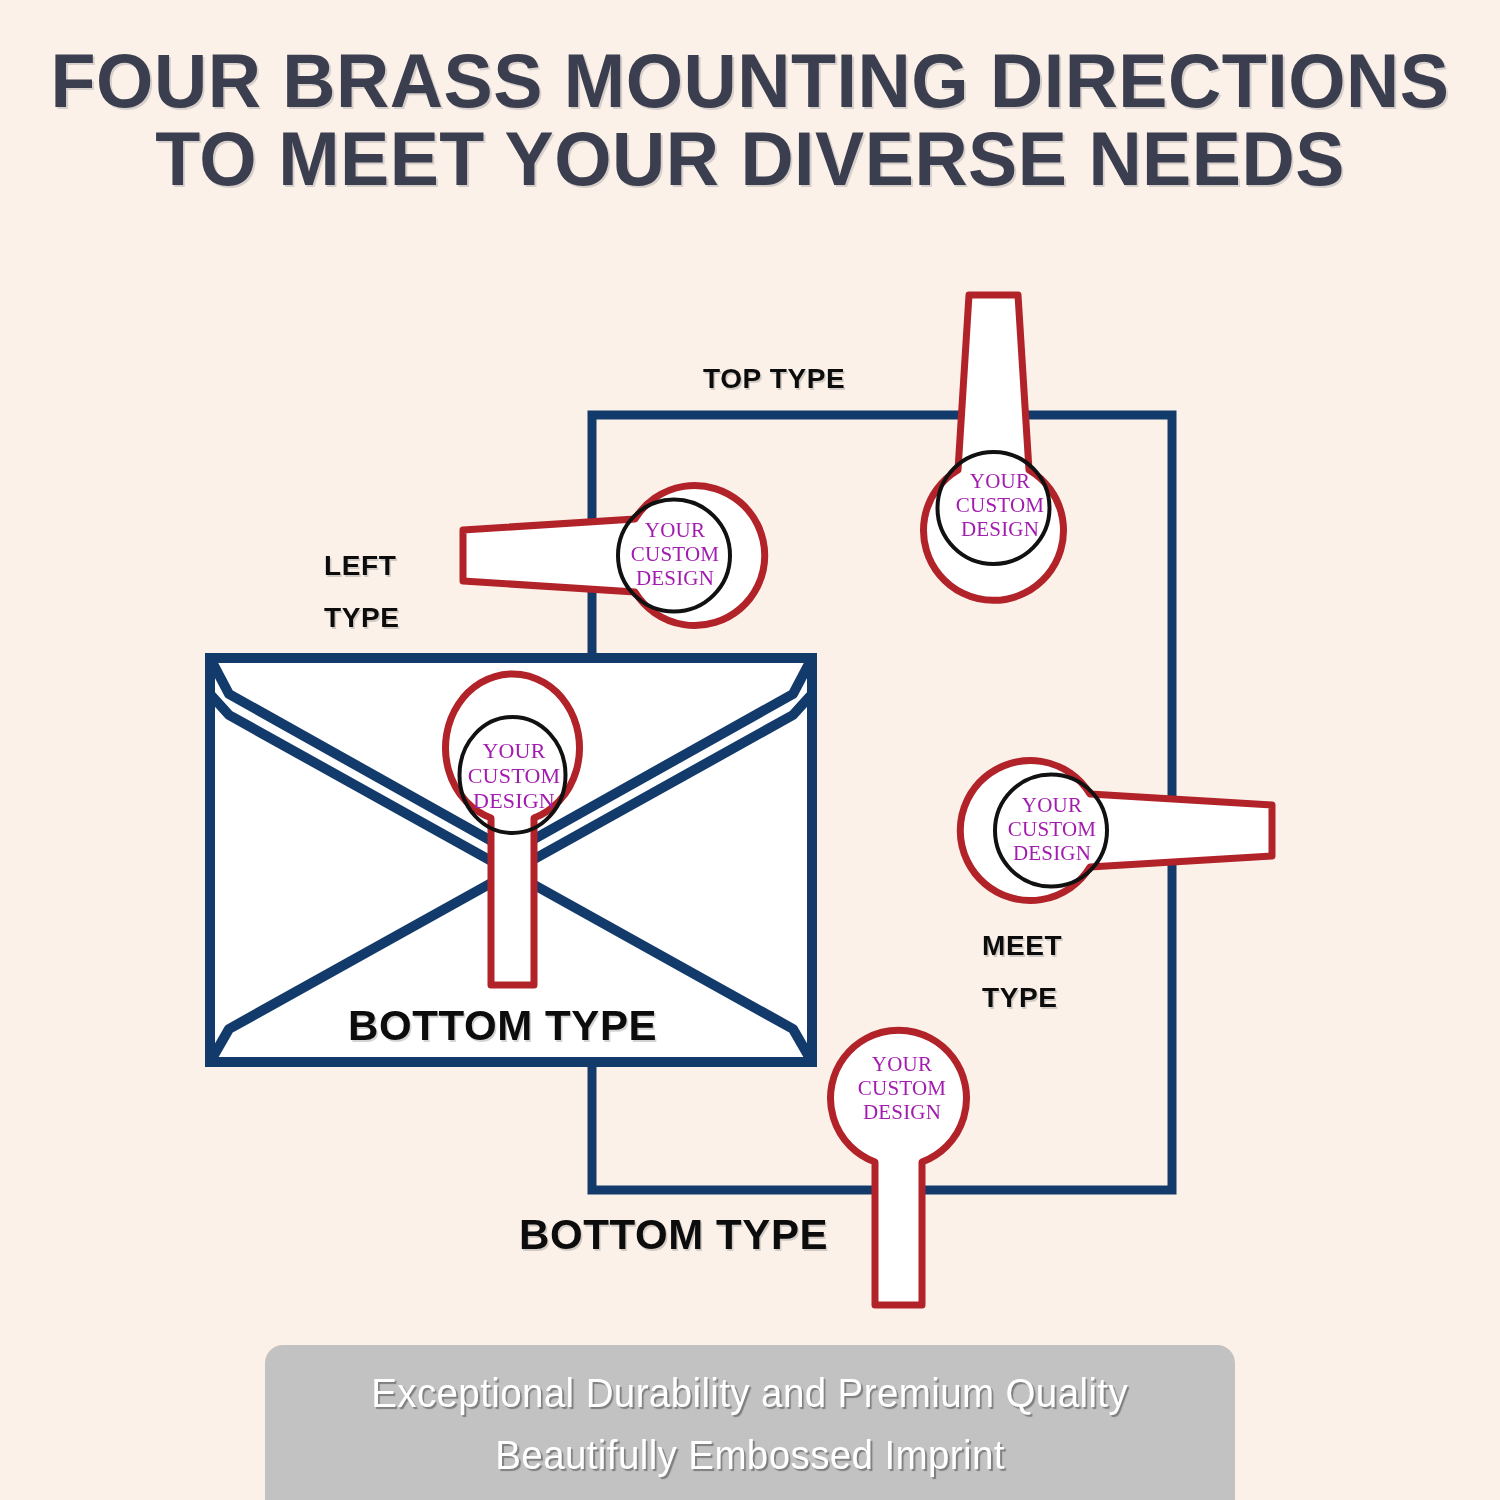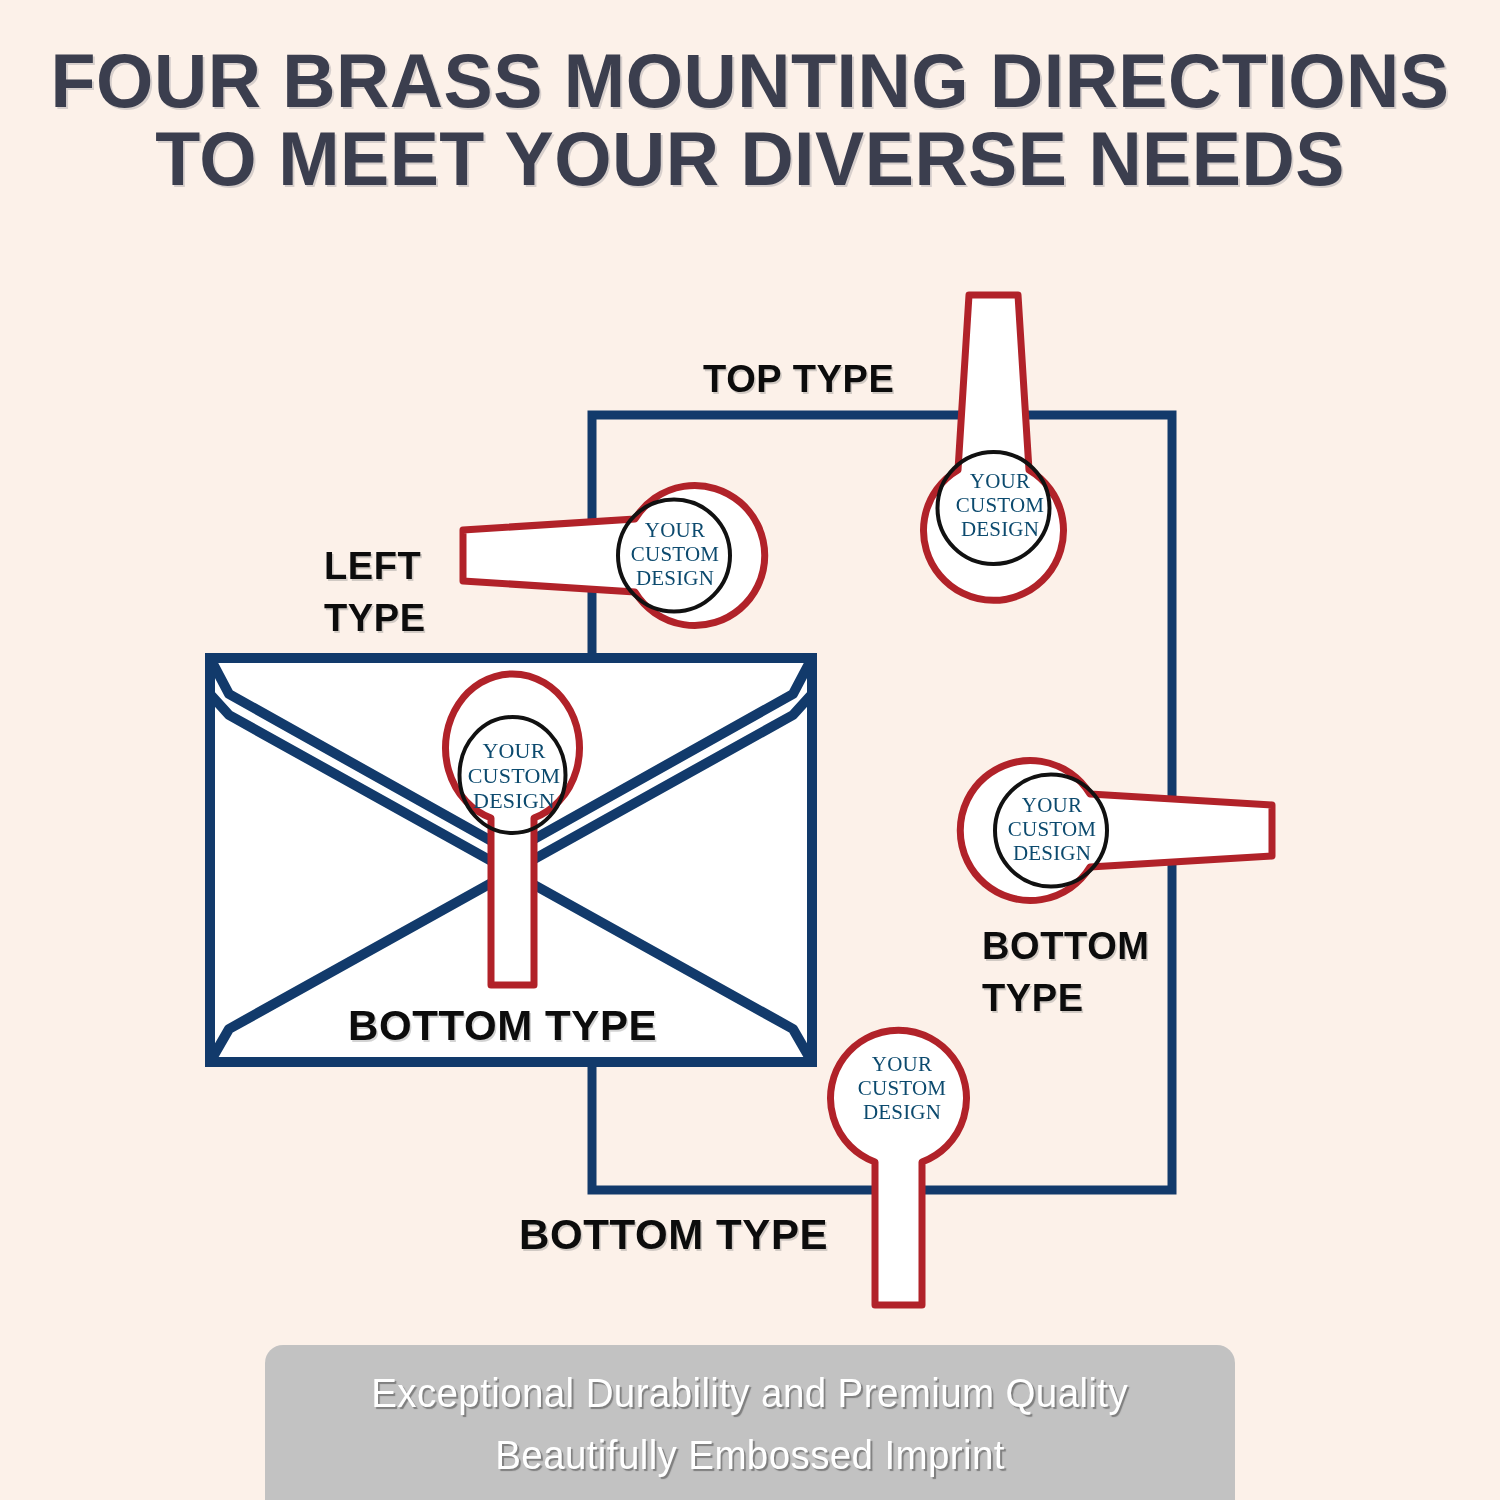--- a/index.html
+++ b/index.html
@@ -50,38 +50,38 @@
     width: 1500px;
     height: 1500px;
   }
 
   
   .dlabel {
     position: absolute;
     color: #0c0c0c;
     font-family: "Liberation Sans", sans-serif;
     font-weight: bold;
-    font-size: 38px;
+    font-size: 28px;
     line-height: 52px;
     letter-spacing: 0.6px;
     white-space: nowrap;
     text-shadow: 1.5px 1.5px 0 rgba(130,130,130,0.35);
   }
   .dlabel.top-type   { left: 703px;  top: 353px;  }
   .dlabel.left-type  { left: 324px;  top: 516px; margin-top: 24px;  }
   .dlabel.right-type { left: 982px;  top: 920px;  }
   .dlabel.bottom-env { left: 348px;  top: 1000px; font-size: 42px; }
   .dlabel.bottom-out { left: 519px;  top: 1209px; font-size: 42px; }
 
   
   .stamp-text {
     position: absolute;
     text-align: center;
     font-family: "Liberation Serif", serif;
-    color: #0c4a6e;
+    color: #a21caf;
     font-size: 21px;
     line-height: 24px;
     letter-spacing: 0.2px;
     white-space: nowrap;
     pointer-events: none;
   }
   .stamp-text.st-top    { left: 930px; top: 469px; width: 140px; }
   .stamp-text.st-left   { left: 605px; top: 518px; width: 140px; }
   .stamp-text.st-right  { left: 982px; top: 793px; width: 140px; }
   .stamp-text.st-env    { left: 444px; top: 738px; width: 140px; font-size: 22px; line-height: 25px;}
@@ -183,21 +183,21 @@
                Z" fill="#ffffff" stroke="#b12229" stroke-width="7" stroke-linejoin="round"></path>
     </g>
   </svg>
 
   <div class="dlabel top-type">TOP TYPE</div>
   <div class="dlabel left-type">
     <span>LEFT</span><br>
     <span>TYPE</span>
   </div>
   <div class="dlabel right-type">
-    <span>BOTTOM</span><br>
+    <span>MEET</span><br>
     <span>TYPE</span>
   </div>
   <div class="dlabel bottom-env">BOTTOM TYPE</div>
   <div class="dlabel bottom-out">BOTTOM TYPE</div>
 
   <div class="stamp-text st-top">
     <div>YOUR</div>
     <div>CUSTOM</div>
     <div>DESIGN</div>
   </div>

